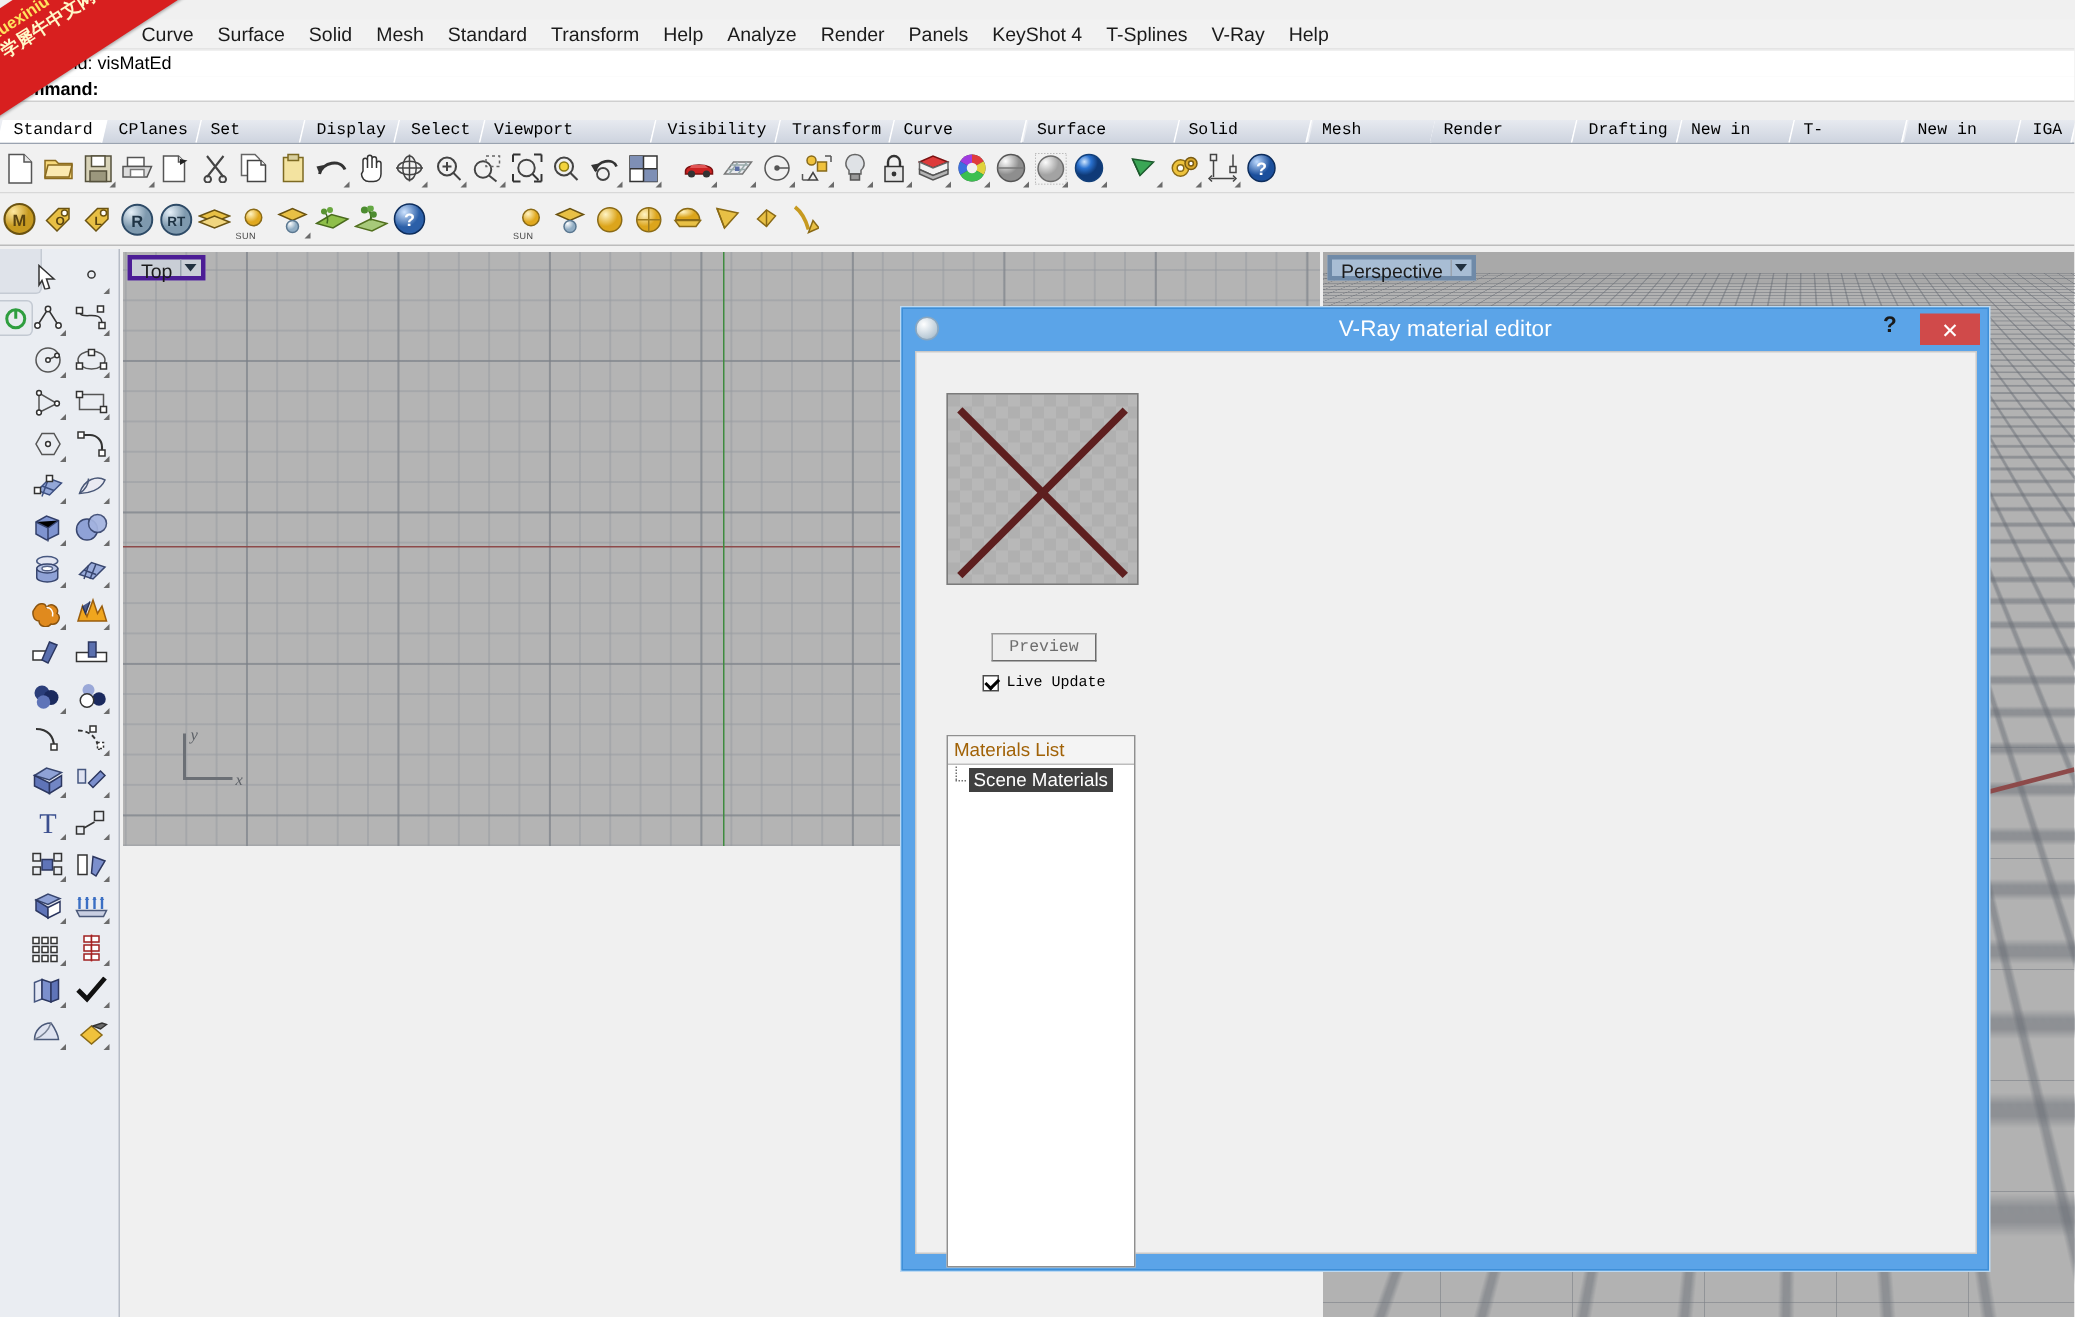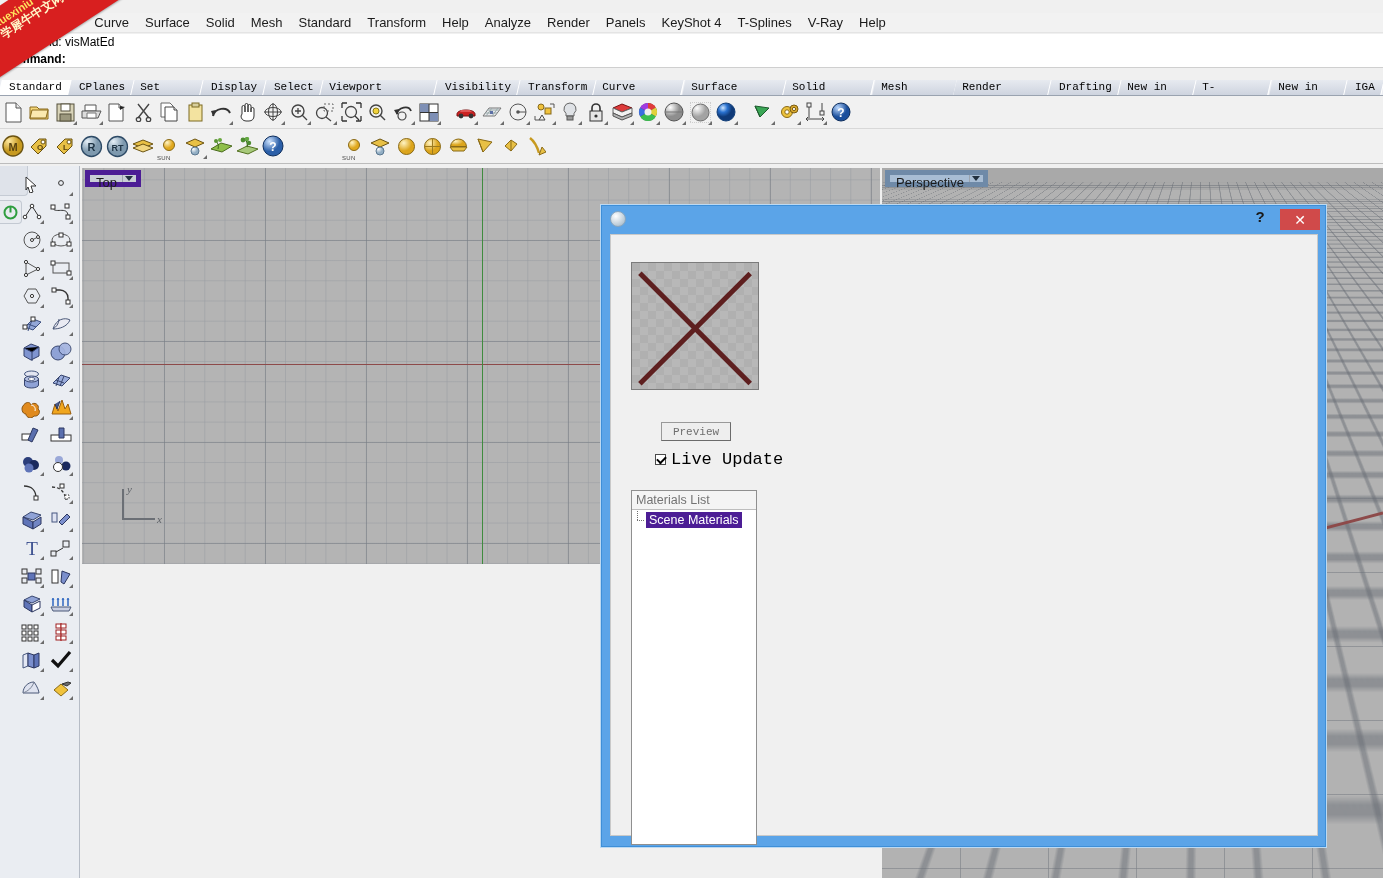--- a/index.html
+++ b/index.html
@@ -148,21 +148,21 @@
     background-size: 101px 101px, 101px 101px, 20.2px 20.2px, 20.2px 20.2px;
     background-position: -19px 0px, 0px -29px, -19px 0px, 0px -29px;
   }
   .axis-x { position: absolute; height: 1px; background: #8d4a4a; }
   .axis-y { position: absolute; width: 1px; background: #3f8b3f; }
 
   .vp-label {
     position: absolute; left: 3px; top: 2px;
     height: 17px; display: flex; align-items: stretch;
     font-size: 13px; color: #1b1b1b;
-    border: 5px solid #4c1d95;
+    border: 3px solid #4c1d95;
     background: #c9ced6;
     cursor: default; z-index: 5;
   }
   .vp-label .txt { padding: 0 5px 0 6px; line-height: 15px; }
   .vp-label .arrowbox {
     width: 14px; border-left: 1px solid #9aa3ae;
     display: flex; align-items: center; justify-content: center;
   }
   .vp-label.active { background: #a8bdd4; border-color: #6f8aa8; }
   .caret { width: 0; height: 0; border-left: 4px solid transparent;
@@ -256,62 +256,62 @@
     border-right-color: #6b6b6b; border-bottom-color: #6b6b6b;
     font-family: "Liberation Mono", monospace;
     font-size: 11px; color: #6e6e6e;
     display: flex; align-items: center; justify-content: center;
     cursor: default;
   }
   .liveupdate {
     position: absolute; left: 44px; top: 215px;
     display: flex; align-items: center;
     font-family: "Liberation Mono", monospace;
-    font-size: 17px; color: #000; cursor: default;
+    font-size: 10px; color: #000; cursor: default;
   }
   .cbox {
     width: 11px; height: 11px; margin-right: 5px;
     background: #fff; border: 1px solid #4a4a4a;
     position: relative;
   }
   .cbox.checked::after {
     content: ""; position: absolute; left: 1px; top: 1px;
     width: 7px; height: 4px;
     border-left: 2px solid #000; border-bottom: 2px solid #000;
     transform: rotate(-45deg);
   }
 
   .matlist {
     position: absolute; left: 20px; top: 255px; width: 126px; height: 355px;
     background: #fff; border: 1px solid #8f8f8f;
   }
   .matlist-header {
     height: 19px; background: #f4f4f4;
     border-bottom: 1px solid #bdbdbd;
-    font-size: 12.5px; color: #737373;
+    font-size: 12.5px; color: #a16207;
     display: flex; align-items: center; padding-left: 4px;
     cursor: default;
   }
   .matlist-node {
     margin-top: 1px; height: 17px;
     display: flex; align-items: center; cursor: default;
   }
   .tree-elbow {
     width: 14px; height: 17px; position: relative; flex: 0 0 14px;
   }
   .tree-elbow::before {
     content: ""; position: absolute; left: 5px; top: 0; width: 1px; height: 9px;
     border-left: 1px dotted #707070;
   }
   .tree-elbow::after {
     content: ""; position: absolute; left: 5px; top: 9px; width: 7px; height: 1px;
     border-top: 1px dotted #707070;
   }
   .matlist-node .lbl {
-    background: #4c1d95; color: #fff;
+    background: #404040; color: #fff;
     font-size: 12.5px; padding: 0 3px; line-height: 16px;
   }
 
   
   .watermark {
     position: absolute; left: -40px; top: -18px;
     width: 170px; height: 60px;
     background: #d81f1f;
     transform: rotate(-33deg);
     z-index: 90;
@@ -1235,20 +1235,21 @@
       <div class="txt">Perspective</div>
       <div class="arrowbox">
           <i class="caret"></i>
         </div>
     </div>
   </div>
 
   <div class="dialog">
     <div class="dlg-titlebar">
       <div class="dlg-icon"></div>
+      <div class="dlg-title">V-Ray material editor</div>
       <div class="dlg-help">?</div>
       <div class="dlg-close">✕</div>
     </div>
 
     <div class="dlg-body">
       <div class="preview-box">
         <div class="xline a"></div>
         <div class="xline b"></div>
       </div>
 

